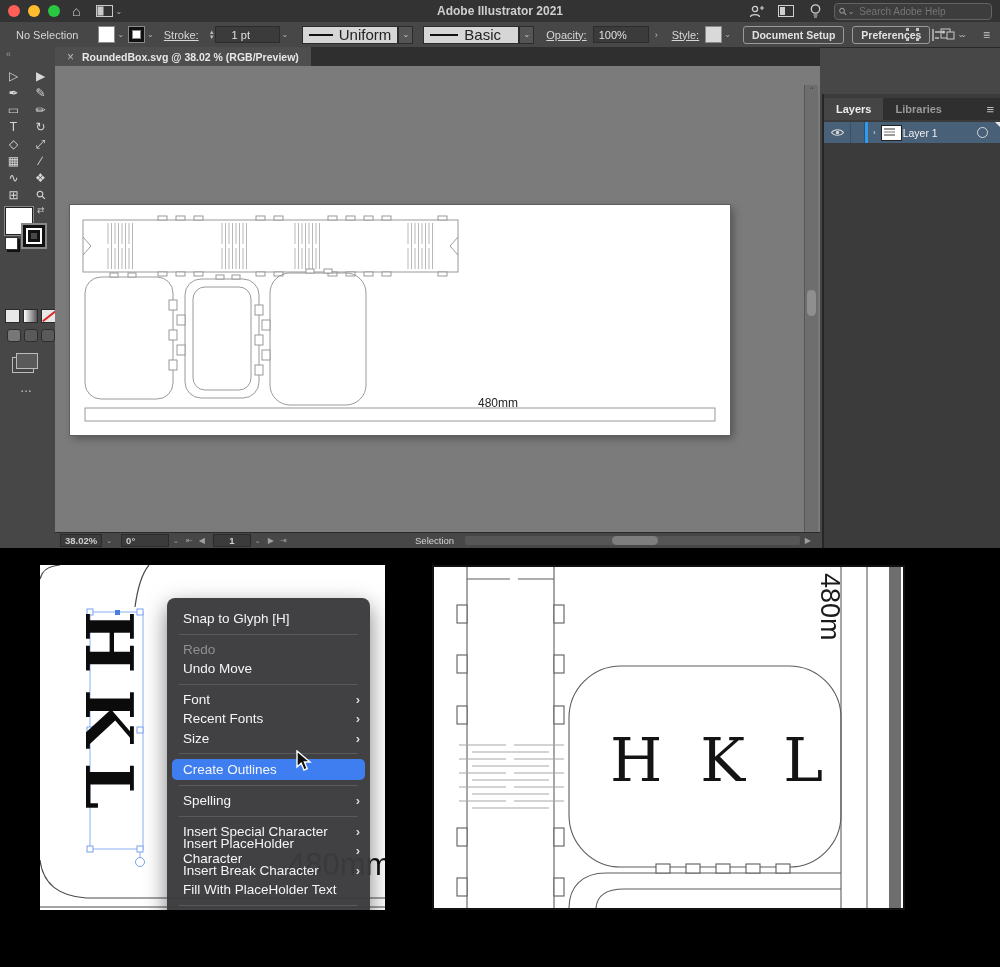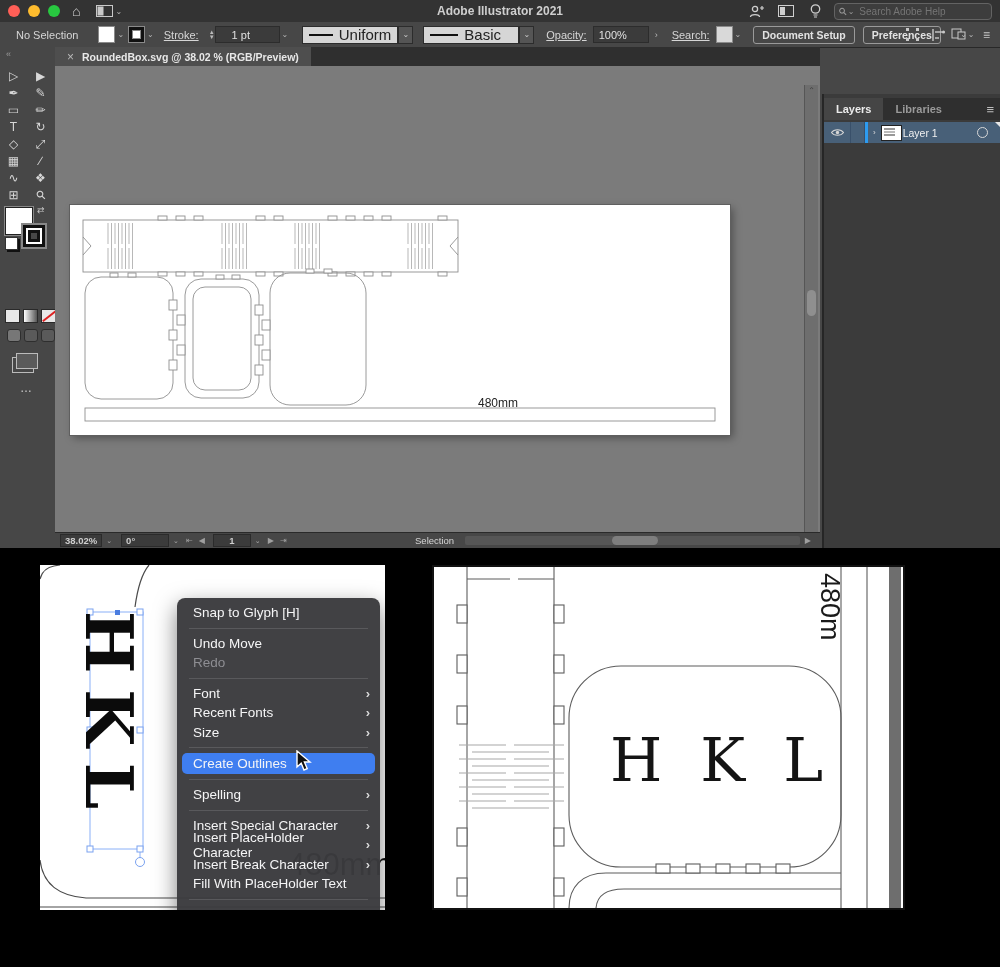--- a/index.html
+++ b/index.html
@@ -89,22 +89,22 @@
   
   #blackstrip{position:absolute;left:0;top:548px;width:1000px;height:419px;background:#000;}
   
   .shot{position:absolute;background:#fff;overflow:hidden;}
   #shotL{left:40px;top:565px;width:345px;height:345px;}
   #shotR{left:432px;top:565px;width:473px;height:345px;border:2px solid #111;box-sizing:border-box;}
   #hkl-vert{position:absolute;left:104px;top:46px;width:250px;transform:rotate(90deg);transform-origin:0 0;
     font-family:"DejaVu Serif",serif;font-weight:bold;font-size:66px;letter-spacing:16px;color:#0b0b0b;line-height:70px;}
   #dim-mm{position:absolute;left:248px;top:282px;font-size:31px;color:#111;z-index:1;}
   
-  #ctxmenu{position:absolute;left:137px;top:33px;width:203px;background:rgba(59,59,62,0.97);border-radius:8px;
-    box-shadow:0 8px 22px rgba(0,0,0,.5);z-index:3;padding:5px 0;color:#f5f5f6;font-size:13.5px;}
+  #ctxmenu{position:absolute;left:127px;top:33px;width:203px;background:rgba(59,59,62,0.97);border-radius:8px;
+    box-shadow:0 8px 22px rgba(0,0,0,.5);z-index:3;padding:11px 0;color:#f5f5f6;font-size:13.5px;}
   .mi{height:19.5px;display:flex;align-items:center;padding:0 10px 0 16px;position:relative;}
   .mi .sub{margin-left:auto;color:#d9d9da;font-weight:bold;font-size:13px;}
   .mi.disabled{color:#8e8e93;}
   .mi.hl{background:#3f7ef0;margin:0 5px;padding:0 5px 0 11px;border-radius:5px;height:21px;}
   .msep{height:1px;background:#59595c;margin:5px 12px;}
   #cursorL{position:absolute;left:256px;top:185px;z-index:4;}
   #hkl-horiz{position:absolute;left:176px;top:158px;font-family:"DejaVu Serif",serif;font-size:60px;letter-spacing:38px;color:#141414;}
   #dim-480m{position:absolute;left:411px;top:6px;transform:rotate(90deg);transform-origin:0 0;font-size:27px;color:#1a1a1a;}
   #graybarR{position:absolute;right:2px;top:0;width:12px;height:345px;background:#6e6e6e;}
   svg{display:block;}
@@ -179,21 +179,21 @@
     <span class="drop-light" style="margin-left:10px;width:82px;">
         <span class="line"></span>
         <span>Basic</span>
       </span>
     <span class="drop-dark-chev">⌄</span>
     <span class="cb-label u" style="margin-left:12px;">Opacity:</span>
     <span class="field" style="width:44px;">
         <span>100%</span>
       </span>
     <span class="sb-chev" style="font-size:9px;color:#bbb;margin-left:6px;">›</span>
-    <span class="cb-label u" style="margin-left:10px;">Search:</span>
+    <span class="cb-label u" style="margin-left:10px;">Style:</span>
     <span class="swatch" style="background:#d9d9d9;"></span>
     <span class="mini-chev">⌄</span>
     <span class="btn">
         <span>Document Setup</span>
       </span>
     <span class="btn">
         <span>Preferences</span>
       </span>
     <span style="margin-left:10px;">
       <svg width="15" height="13" viewBox="0 0 15 13">
@@ -473,25 +473,25 @@
     <rect x="75" y="45" width="5" height="5" fill="#4a7de0"></rect>
   </svg>
   <div id="hkl-vert">HKL</div>
   <div id="dim-mm">480mm</div>
 
   <div id="ctxmenu">
     <div class="mi">
         <span>Snap to Glyph [H]</span>
       </div>
     <div class="msep"></div>
-    <div class="mi">
-        <span>Undo Move</span>
-      </div>
     <div class="mi disabled">
         <span>Redo</span>
+      </div>
+    <div class="mi">
+        <span>Undo Move</span>
       </div>
     <div class="msep"></div>
     <div class="mi">
         <span>Font</span>
         <span class="sub">›</span>
       </div>
     <div class="mi">
         <span>Recent Fonts</span>
         <span class="sub">›</span>
       </div>

